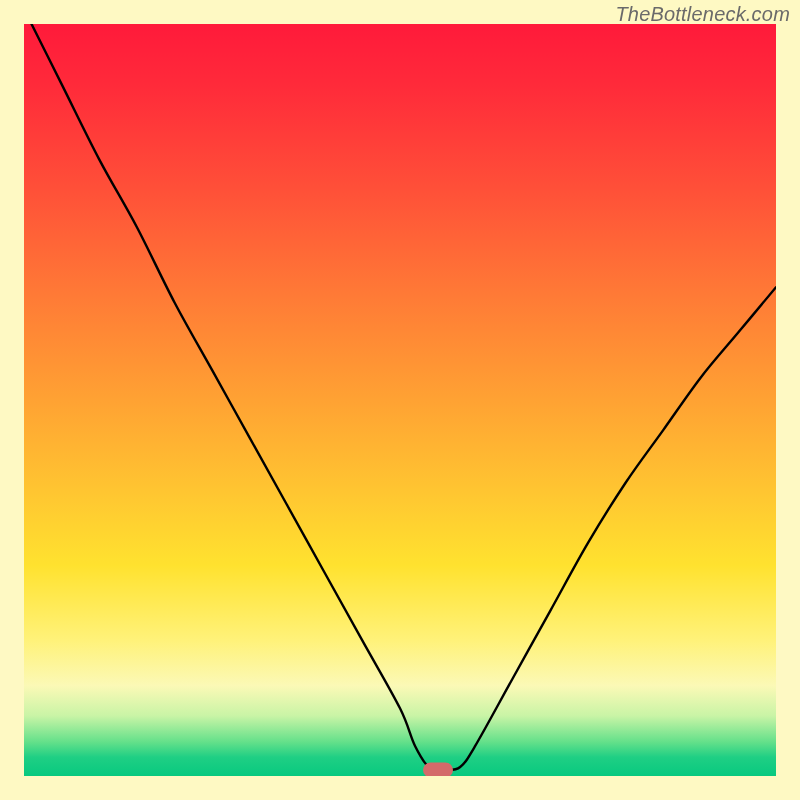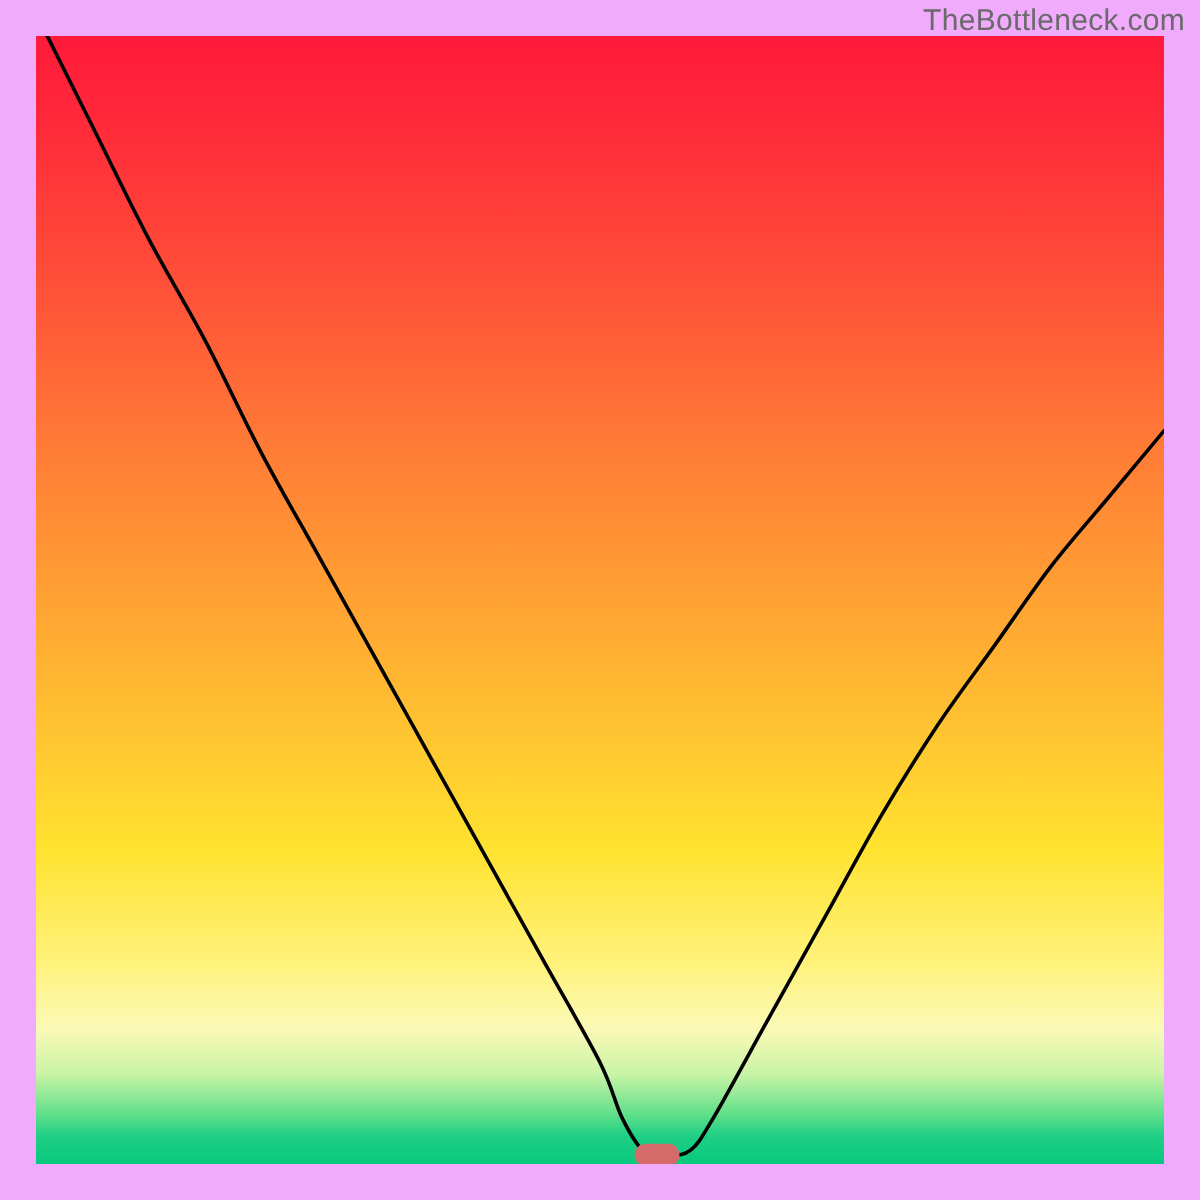--- a/index.html
+++ b/index.html
@@ -7,21 +7,22 @@
     padding: 0;
     width: 800px;
     height: 800px;
     background: #000;
     overflow: hidden;
     font-family: Arial, Helvetica, sans-serif;
   }
   .frame {
     position: absolute;
     inset: 0;
-    background: #f0abfc;
+    background: #fef9c3;
+    font-style: italic;
   }
   .plot-area {
     position: absolute;
     left: 24px;
     top: 24px;
     width: 752px;
     height: 752px;
     overflow: hidden;
   }
   .gradient {

